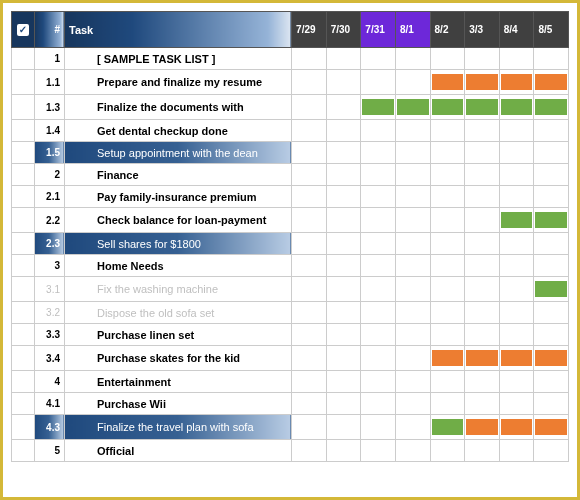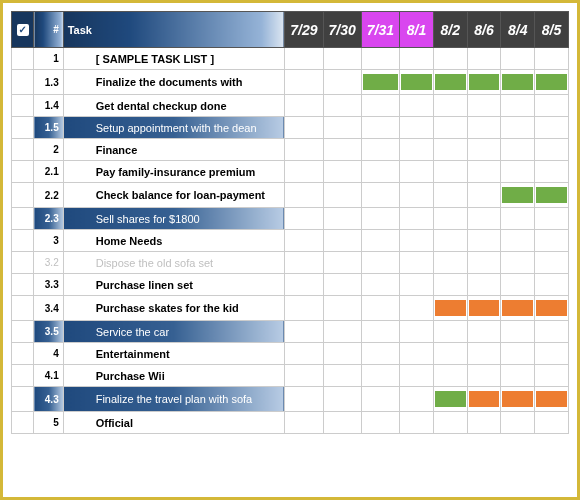--- a/index.html
+++ b/index.html
@@ -31,26 +31,25 @@
       background: linear-gradient(to right, #17365d 0%, #1f497d 30%, #95b3d7 90%, #dbe5f1 100%);
       color: #fff;
       font-weight: bold;
       height: 36px;
       vertical-align: middle;
       border: 1px solid #555;
     }
     .header-row .date-cell {
       background: #404040;
       color: #fff;
-      text-align: center;
-      font-size: 14px;
-      font-style: italic;
+      text-align: left;
+      font-size: 10px;
     }
     .header-row .date-cell.highlight {
-      background: #d946ef;
+      background: #6d28d9;
     }
     .check-col { width: 18px; min-width:18px; text-align: center; }
     .header-row .check-col { background: #17365d; }
     .check-icon {
       display:inline-block; width:12px; height:12px; background:#fff; color:#1f497d;
       font-size:10px; line-height:12px; text-align:center; border-radius:2px;
     }
     .num-col { width: 28px; min-width:28px; text-align: right; padding-right:4px; font-weight:bold; font-size:10px; }
     .task-col { width: 210px; font-size: 11px; margin-left: 16px; }
     .date-cell { width: 32px; min-width:32px; text-align:center; }
@@ -76,40 +75,61 @@
 <div class="grid">
   <div class="row header-row">
     <div class="cell check-col"><span class="check-icon">✓</span></div>
     <div class="cell num-col">#</div>
     <div class="cell task-col">Task</div>
     <div class="cell date-cell">7/29</div>
     <div class="cell date-cell">7/30</div>
     <div class="cell date-cell highlight">7/31</div>
     <div class="cell date-cell highlight">8/1</div>
     <div class="cell date-cell">8/2</div>
-    <div class="cell date-cell">8/6</div>
+    <div class="cell date-cell">3/3</div>
     <div class="cell date-cell">8/4</div>
     <div class="cell date-cell">8/5</div>
   </div>
 
 <div class="row data-row ">
       <div class="cell check-col"></div>
       <div class="cell num-col">1</div>
       <div class="cell task-col">[ SAMPLE TASK LIST ]</div>
       <div class="cell date-cell"></div>
       <div class="cell date-cell"></div>
       <div class="cell date-cell"></div>
       <div class="cell date-cell"></div>
       <div class="cell date-cell"></div>
       <div class="cell date-cell"></div>
       <div class="cell date-cell"></div>
       <div class="cell date-cell"></div>
     </div>
     <div class="row data-row ">
       <div class="cell check-col"></div>
+      <div class="cell num-col">1.1</div>
+      <div class="cell task-col">Prepare and finalize my resume</div>
+      <div class="cell date-cell"></div>
+      <div class="cell date-cell"></div>
+      <div class="cell date-cell"></div>
+      <div class="cell date-cell"></div>
+      <div class="cell date-cell">
+        <div class="bar bar-orange"></div>
+      </div>
+      <div class="cell date-cell">
+        <div class="bar bar-orange"></div>
+      </div>
+      <div class="cell date-cell">
+        <div class="bar bar-orange"></div>
+      </div>
+      <div class="cell date-cell">
+        <div class="bar bar-orange"></div>
+      </div>
+    </div>
+    <div class="row data-row ">
+      <div class="cell check-col"></div>
       <div class="cell num-col">1.3</div>
       <div class="cell task-col">Finalize the documents with</div>
       <div class="cell date-cell"></div>
       <div class="cell date-cell"></div>
       <div class="cell date-cell">
         <div class="bar bar-green"></div>
       </div>
       <div class="cell date-cell">
         <div class="bar bar-green"></div>
       </div>
@@ -216,20 +236,35 @@
       <div class="cell date-cell"></div>
       <div class="cell date-cell"></div>
       <div class="cell date-cell"></div>
       <div class="cell date-cell"></div>
       <div class="cell date-cell"></div>
       <div class="cell date-cell"></div>
       <div class="cell date-cell"></div>
     </div>
     <div class="row data-row faded">
       <div class="cell check-col"></div>
+      <div class="cell num-col">3.1</div>
+      <div class="cell task-col">Fix the washing machine</div>
+      <div class="cell date-cell"></div>
+      <div class="cell date-cell"></div>
+      <div class="cell date-cell"></div>
+      <div class="cell date-cell"></div>
+      <div class="cell date-cell"></div>
+      <div class="cell date-cell"></div>
+      <div class="cell date-cell"></div>
+      <div class="cell date-cell">
+        <div class="bar bar-green"></div>
+      </div>
+    </div>
+    <div class="row data-row faded">
+      <div class="cell check-col"></div>
       <div class="cell num-col">3.2</div>
       <div class="cell task-col">Dispose the old sofa set</div>
       <div class="cell date-cell"></div>
       <div class="cell date-cell"></div>
       <div class="cell date-cell"></div>
       <div class="cell date-cell"></div>
       <div class="cell date-cell"></div>
       <div class="cell date-cell"></div>
       <div class="cell date-cell"></div>
       <div class="cell date-cell"></div>
@@ -261,33 +296,20 @@
       <div class="cell date-cell">
         <div class="bar bar-orange"></div>
       </div>
       <div class="cell date-cell">
         <div class="bar bar-orange"></div>
       </div>
       <div class="cell date-cell">
         <div class="bar bar-orange"></div>
       </div>
     </div>
-    <div class="row data-row highlight">
-      <div class="cell check-col"></div>
-      <div class="cell num-col">3.5</div>
-      <div class="cell task-col">Service the car</div>
-      <div class="cell date-cell"></div>
-      <div class="cell date-cell"></div>
-      <div class="cell date-cell"></div>
-      <div class="cell date-cell"></div>
-      <div class="cell date-cell"></div>
-      <div class="cell date-cell"></div>
-      <div class="cell date-cell"></div>
-      <div class="cell date-cell"></div>
-    </div>
     <div class="row data-row ">
       <div class="cell check-col"></div>
       <div class="cell num-col">4</div>
       <div class="cell task-col">Entertainment</div>
       <div class="cell date-cell"></div>
       <div class="cell date-cell"></div>
       <div class="cell date-cell"></div>
       <div class="cell date-cell"></div>
       <div class="cell date-cell"></div>
       <div class="cell date-cell"></div>

